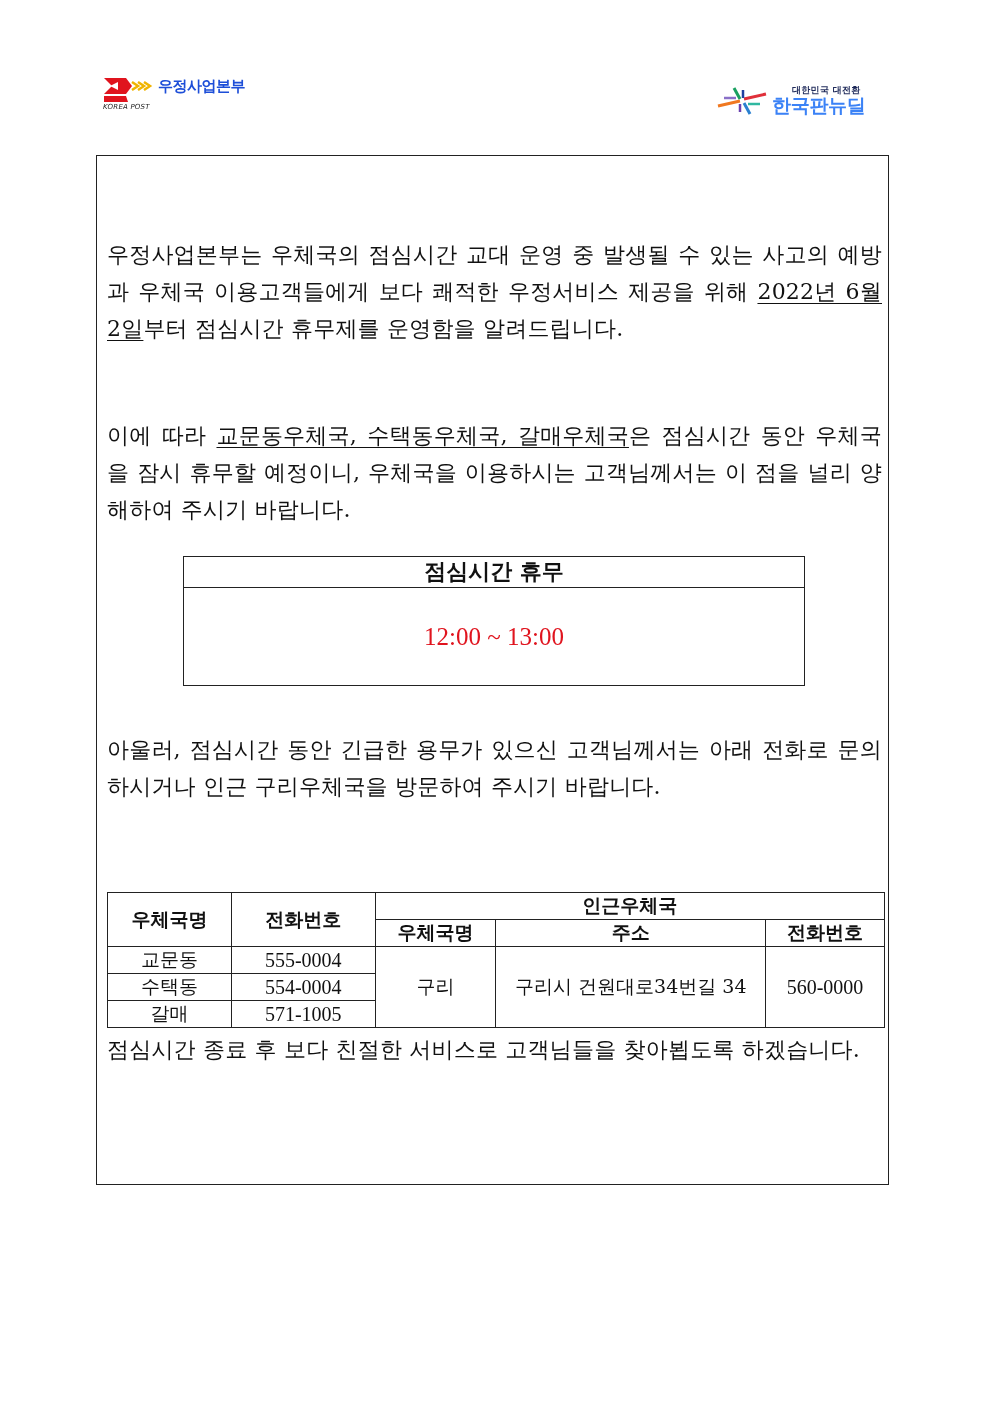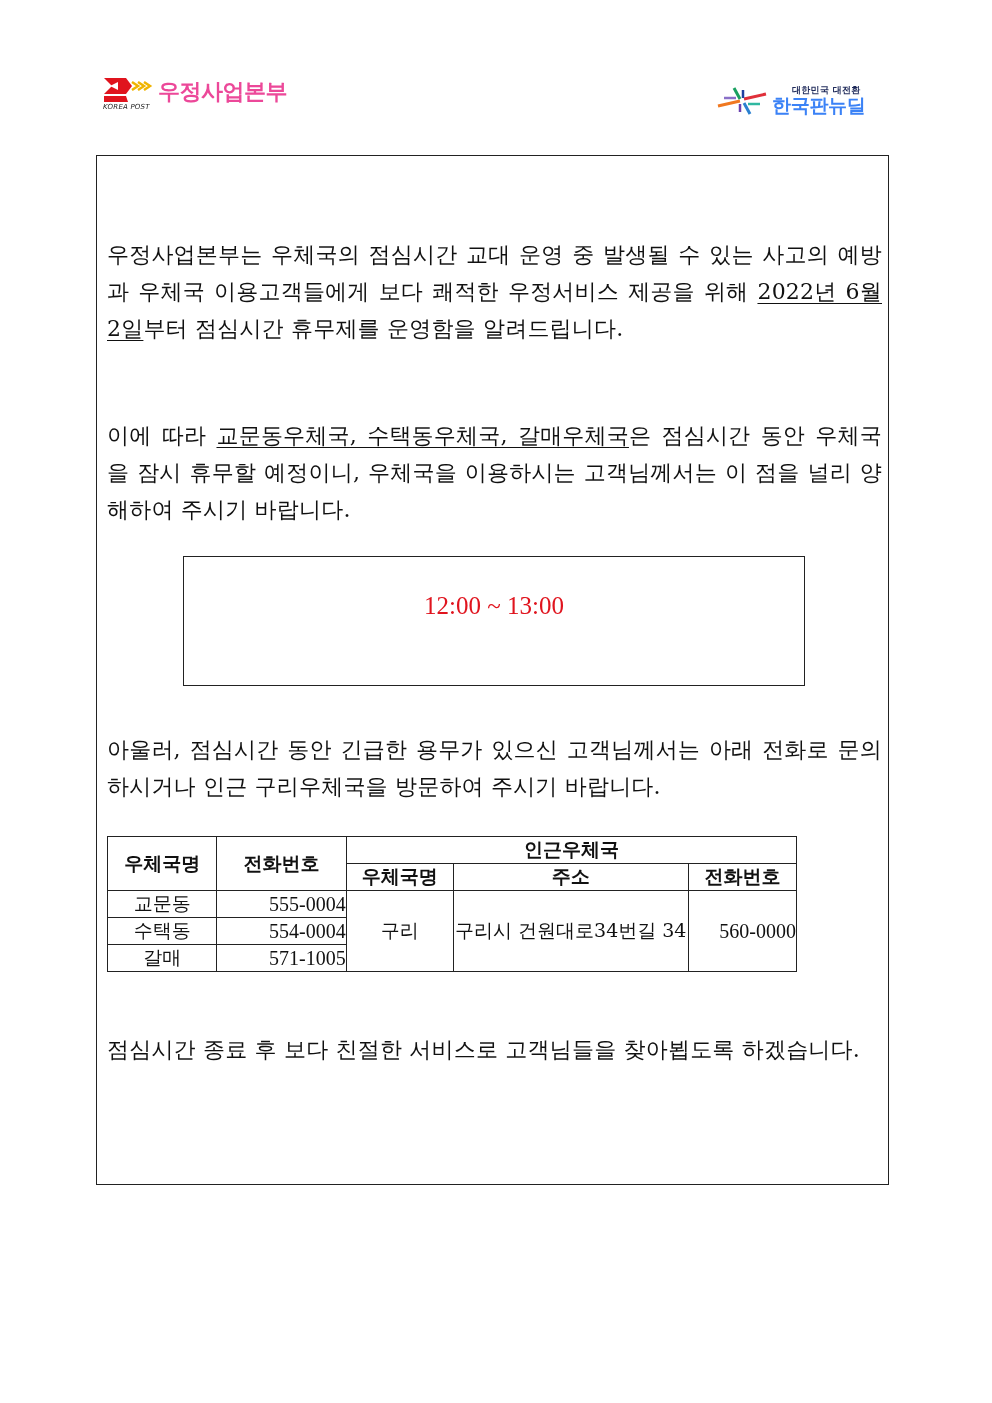--- a/index.html
+++ b/index.html
@@ -1,42 +1,42 @@
 <!DOCTYPE html>
 <html><head>
 <meta charset="utf-8">
 <style>
   html, body { margin: 0; padding: 0; background: #ffffff; }
   body { width: 992px; height: 1403px; position: relative; font-family: "DejaVu Serif", "Liberation Serif", serif; color: #111; }
   .logo-left { position: absolute; left: 102px; top: 76px; width: 190px; height: 40px; }
   .logo-left .mark { position: absolute; left: 0; top: 0; width: 52px; height: 28px; }
   .logo-left .kp { position: absolute; left: 1px; top: 27px; font-family: "DejaVu Sans", sans-serif; font-size: 7px; font-weight: normal; font-style: italic; color: #222; letter-spacing: 0.2px; }
-  .logo-left .name { position: absolute; left: 56px; top: 1px; font-family: "DejaVu Sans", sans-serif; font-weight: bold; font-size: 22px; color: #ec4899; letter-spacing: -0.5px; }
+  .logo-left .name { position: absolute; left: 56px; top: 1px; font-family: "DejaVu Sans", sans-serif; font-weight: bold; font-size: 15px; color: #1d4ed8; letter-spacing: -0.5px; }
   .logo-right { position: absolute; left: 716px; top: 84px; width: 180px; height: 34px; }
   .logo-right .mark { position: absolute; left: 0; top: 2px; width: 52px; height: 30px; }
   .logo-right .sub { position: absolute; left: 76px; top: 0px; font-family: "DejaVu Sans", sans-serif; font-weight: bold; font-size: 9px; color: #1f2a5a; letter-spacing: 0.3px; }
   .logo-right .main { position: absolute; left: 56px; top: 9px; font-family: "DejaVu Sans", sans-serif; font-weight: bold; font-size: 19px; color: #3b82f6; letter-spacing: -0.3px; }
 
   .frame { position: absolute; left: 96px; top: 155px; width: 793px; height: 1030px; border: 1px solid #222; box-sizing: border-box; }
 
   .para { position: absolute; left: 107px; width: 775px; font-size: 22px; line-height: 37px; text-align: justify; text-align-last: left; letter-spacing: 0.2px; }
   .p1 { top: 236px; }
   .p2 { top: 417px; }
   .p3 { top: 731px; }
   .p4 { top: 1031px; }
   .u { text-decoration: underline; text-underline-offset: 4px; text-decoration-thickness: 1px; }
 
   .timebox { position: absolute; left: 183px; top: 556px; width: 622px; height: 130px; border: 1px solid #222; box-sizing: border-box; }
   .timebox .head { height: 30px; border-bottom: 1px solid #222; text-align: center; font-size: 22px; line-height: 29px; font-weight: bold; }
   .timebox .body { text-align: center; font-size: 25px; color: #e0141e; line-height: 98px; font-family: "Liberation Serif", serif; }
 
-  table.offices { position: absolute; left: 107px; top: 836px; width: 690px; border-collapse: collapse; font-size: 19px; padding-left: 16px; }
+  table.offices { position: absolute; left: 107px; top: 892px; width: 778px; border-collapse: collapse; font-size: 19px; padding-left: 16px; }
   table.offices td, table.offices th { border: 1px solid #222; text-align: center; padding: 0; font-weight: normal; }
   table.offices th { font-weight: bold; }
-  table.offices .num { font-family: "Liberation Serif", serif; font-size: 20px; text-align: right; }
+  table.offices .num { font-family: "Liberation Serif", serif; font-size: 20px; }
 </style>
 </head>
 <body>
 
 <div class="logo-left">
   <svg class="mark" viewBox="0 0 52 28">
     <polygon points="2,2 24,2 30,10 24,18 2,18 10,10" fill="#e0141e"></polygon>
     <polygon points="8,10 16,6 16,14" fill="#fff"></polygon>
     <polygon points="2,20 24,20 26,26 2,26" fill="#e0141e"></polygon>
     <polyline points="30,6 36,10 30,14" fill="none" stroke="#f0b400" stroke-width="2.5"></polyline>
@@ -62,20 +62,21 @@
   <span class="main">한국판뉴딜</span>
 </div>
 
 <div class="frame"></div>
 
 <div class="para p1"><span> 우정사업본부는 우체국의 점심시간 교대 운영 중 발생될 수 있는 사고의 예방과 우체국 이용고객들에게 보다 쾌적한 우정서비스 제공을 위해 </span><span class="u">2022년 6월 2일</span><span>부터 점심시간 휴무제를 운영함을 알려드립니다.</span></div>
 
 <div class="para p2"><span> 이에 따라 </span><span class="u">교문동우체국, 수택동우체국, 갈매우체국</span><span>은 점심시간 동안 우체국을 잠시 휴무할 예정이니, 우체국을 이용하시는 고객님께서는 이 점을 널리 양해하여 주시기 바랍니다.</span></div>
 
 <div class="timebox">
+  <div class="head">점심시간 휴무</div>
   <div class="body">12:00  ~  13:00</div>
 </div>
 
 <div class="para p3"> 아울러, 점심시간 동안 긴급한 용무가 있으신 고객님께서는 아래 전화로 문의하시거나 인근 구리우체국을 방문하여 주시기 바랍니다.</div>
 
 <table class="offices">
   <colgroup>
     <col style="width:124px">
       <col style="width:144px">
       <col style="width:121px">

